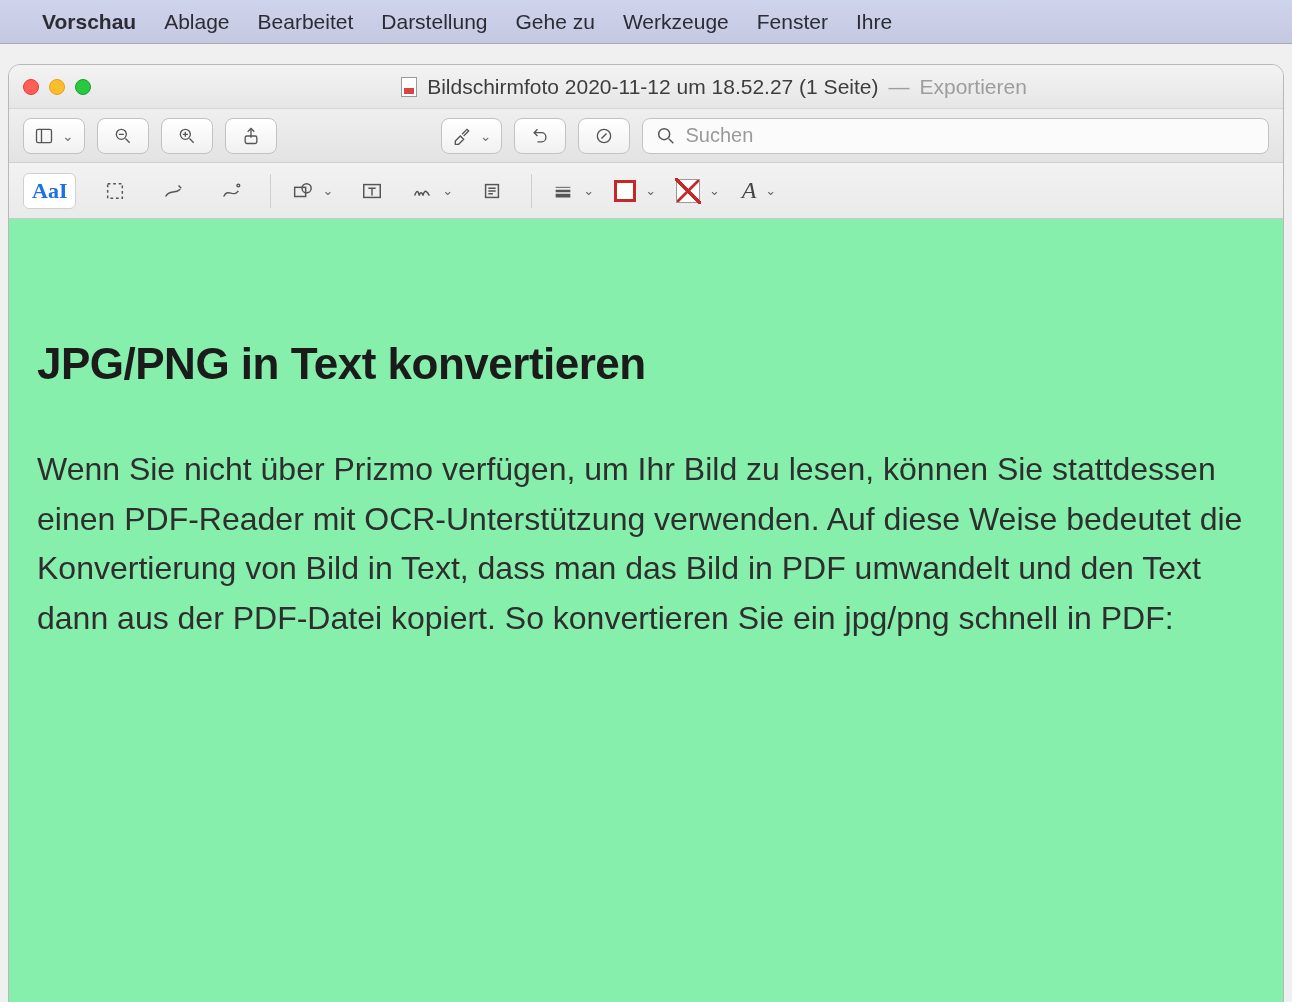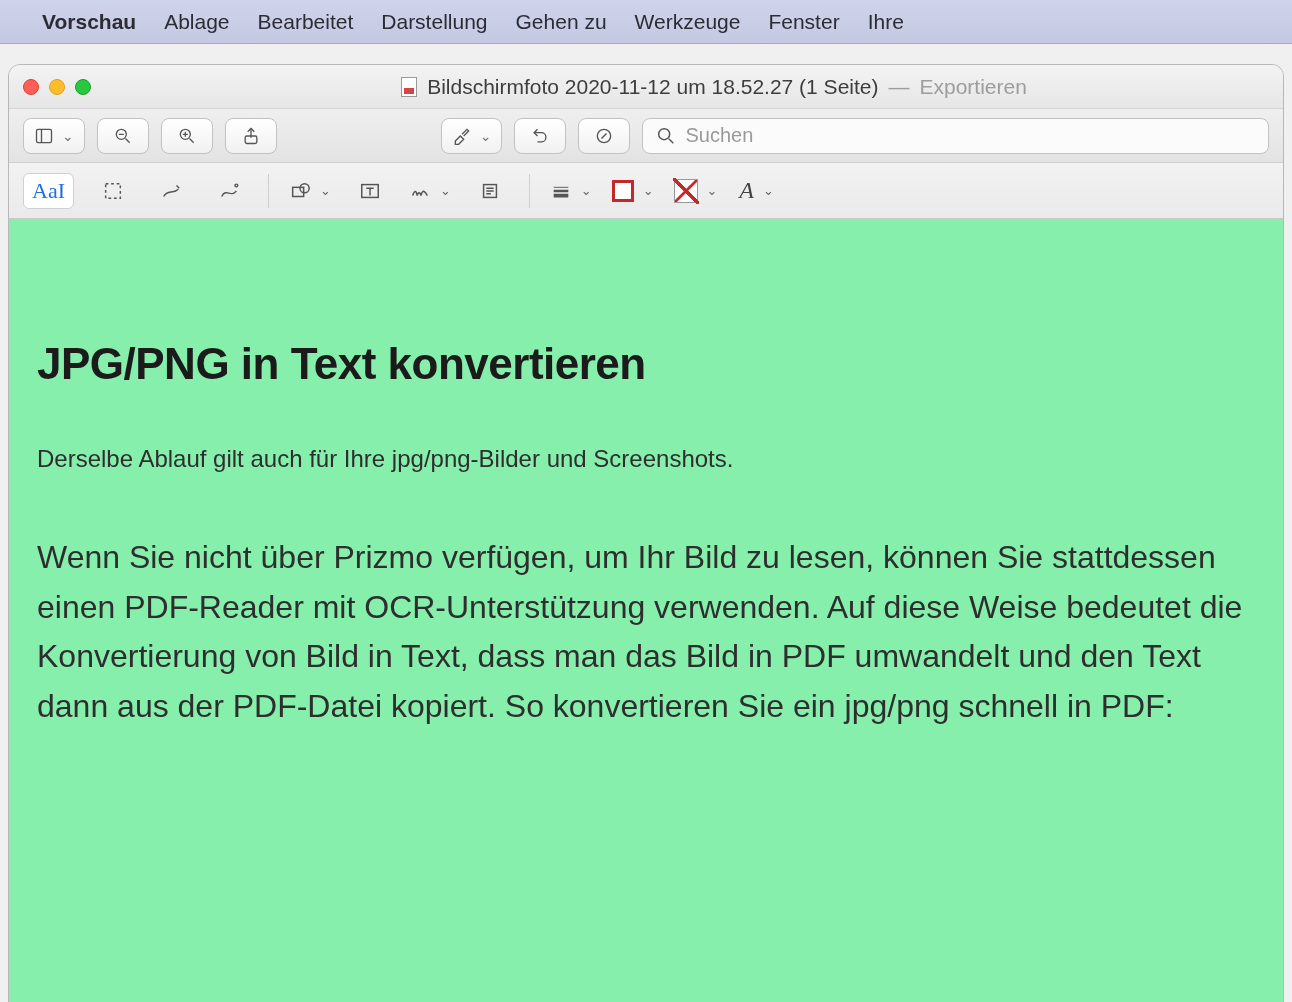--- a/index.html
+++ b/index.html
@@ -129,21 +129,21 @@
   .mbtn {
     height:36px;
     min-width:38px;
     display:flex;
     align-items:center;
     justify-content:center;
     gap:6px;
     font-size:20px;
     color:#555;
   }
-  .mbtn.active { color:#1e6fe6; background:#fff; border:1px solid #d0d0d0; border-radius:6px; padding:0 8px;}
+  .mbtn.active { color:#1e6fe6; background:#fff; border:1px solid #d0d0d0; border-radius:6px; padding:0 8px;font-weight:bold;}
   .mbtn .chev { font-size:13px; color:#666; margin-left:3px;}
 
   .colorchip {
     width:22px; height:22px; border:3px solid #c62828; background:#fff;
   }
   .colorfill {
     width:24px; height:24px;
     background: linear-gradient(135deg, #fff 45%, #c62828 46%, #c62828 54%, #fff 55%);
     border:1px solid #999;
     position:relative;
@@ -204,21 +204,21 @@
 </style>
 </head>
 <body>
 
 <div class="menubar">
   <span class="apple"></span>
   <span class="appname menuitem">Vorschau</span>
   <span class="menuitem">Ablage</span>
   <span class="menuitem">Bearbeitet</span>
   <span class="menuitem">Darstellung</span>
-  <span class="menuitem">Gehen zu</span>
+  <span class="menuitem">Gehe zu</span>
   <span class="menuitem">Werkzeuge</span>
   <span class="menuitem">Fenster</span>
   <span class="menuitem">Ihre</span>
 </div>
 
 <div class="window">
 
   <div class="titlebar">
     <div class="traffic">
       <div class="tl red"></div>
@@ -372,17 +372,16 @@
       <span class="chev">⌄</span>
     </div>
     <div class="mbtn">
       <span class="fontA">A</span>
       <span class="chev">⌄</span>
     </div>
   </div>
 
   <div class="docwrap">
     <h1>JPG/PNG in Text konvertieren</h1>
-    <p class="lead">Derselbe Ablauf gilt auch für Ihre jpg/png-Bilder und Screenshots.</p>
     <p class="body">Wenn Sie nicht über Prizmo verfügen, um Ihr Bild zu lesen, können Sie stattdessen einen PDF-Reader mit OCR-Unterstützung verwenden. Auf diese Weise bedeutet die Konvertierung von Bild in Text, dass man das Bild in PDF umwandelt und den Text dann aus der PDF-Datei kopiert. So konvertieren Sie ein jpg/png schnell in PDF:</p>
   </div>
 
 </div>
 
 </body></html>

